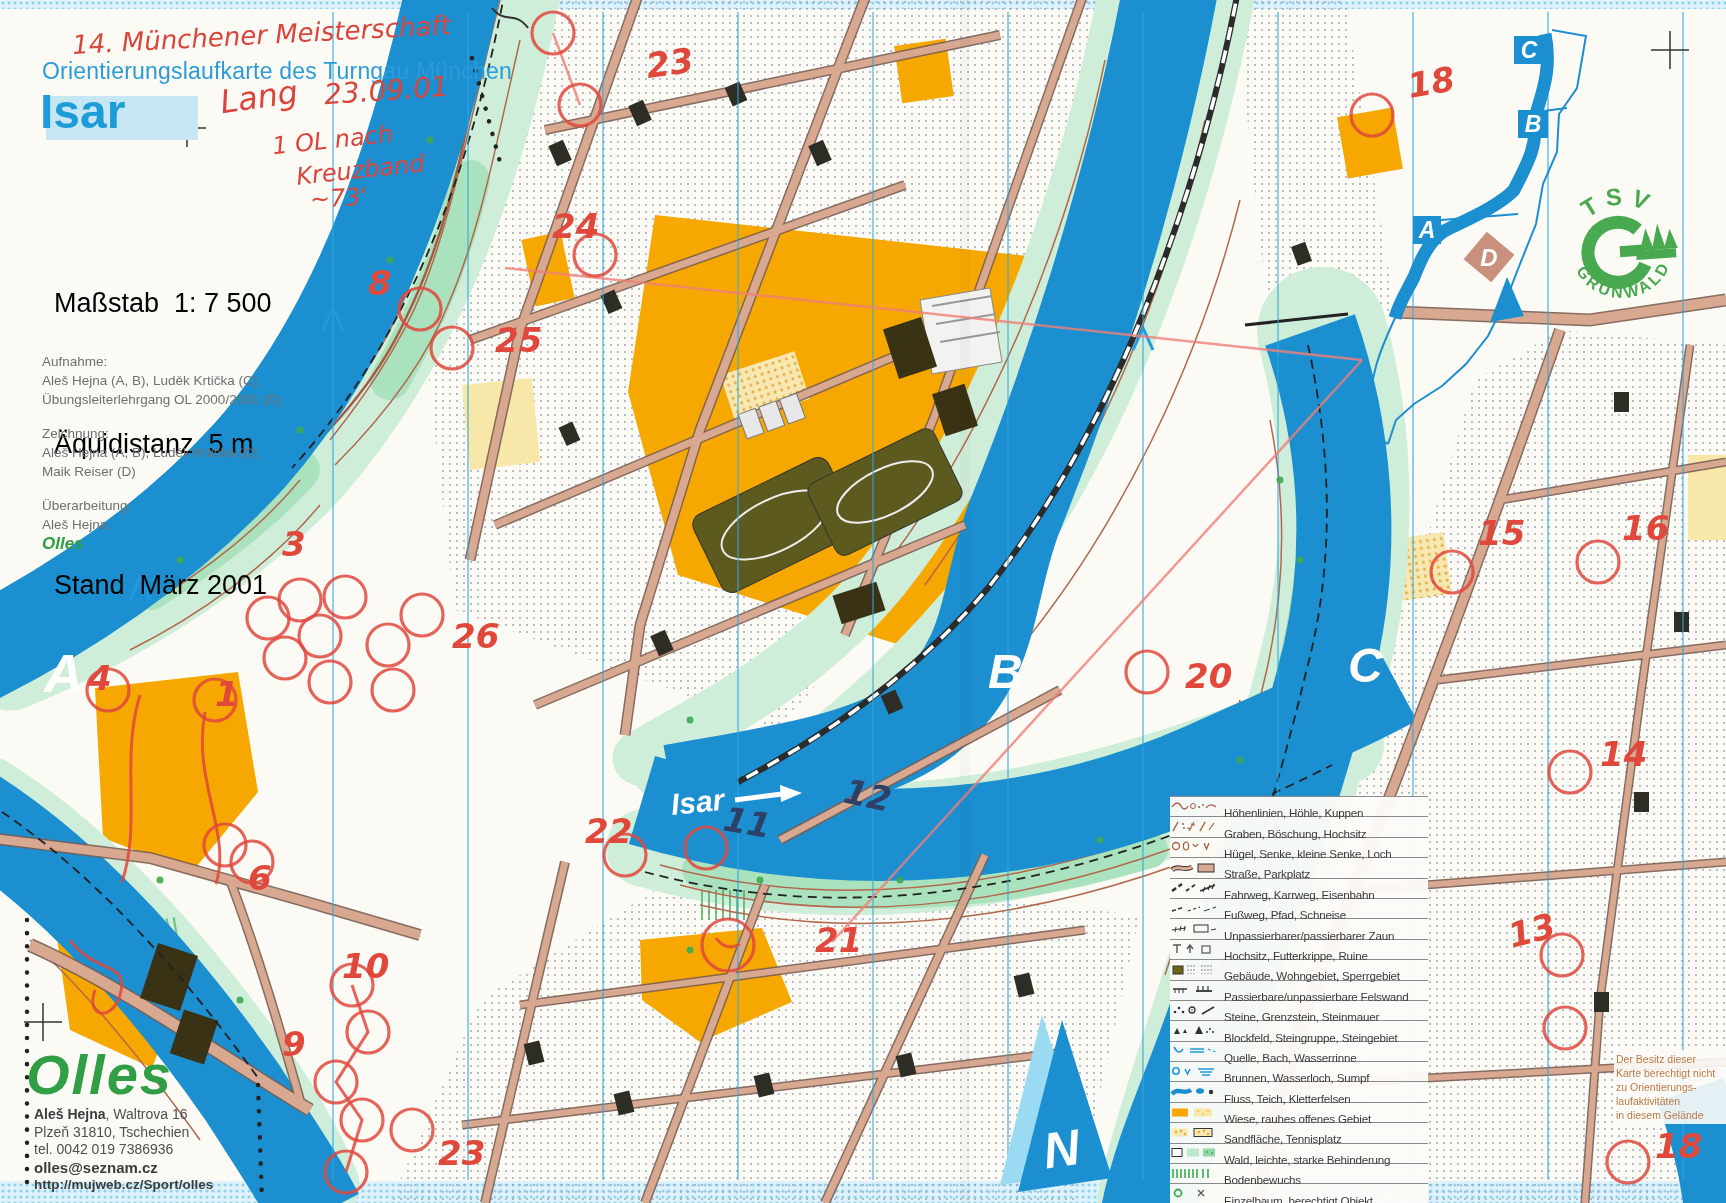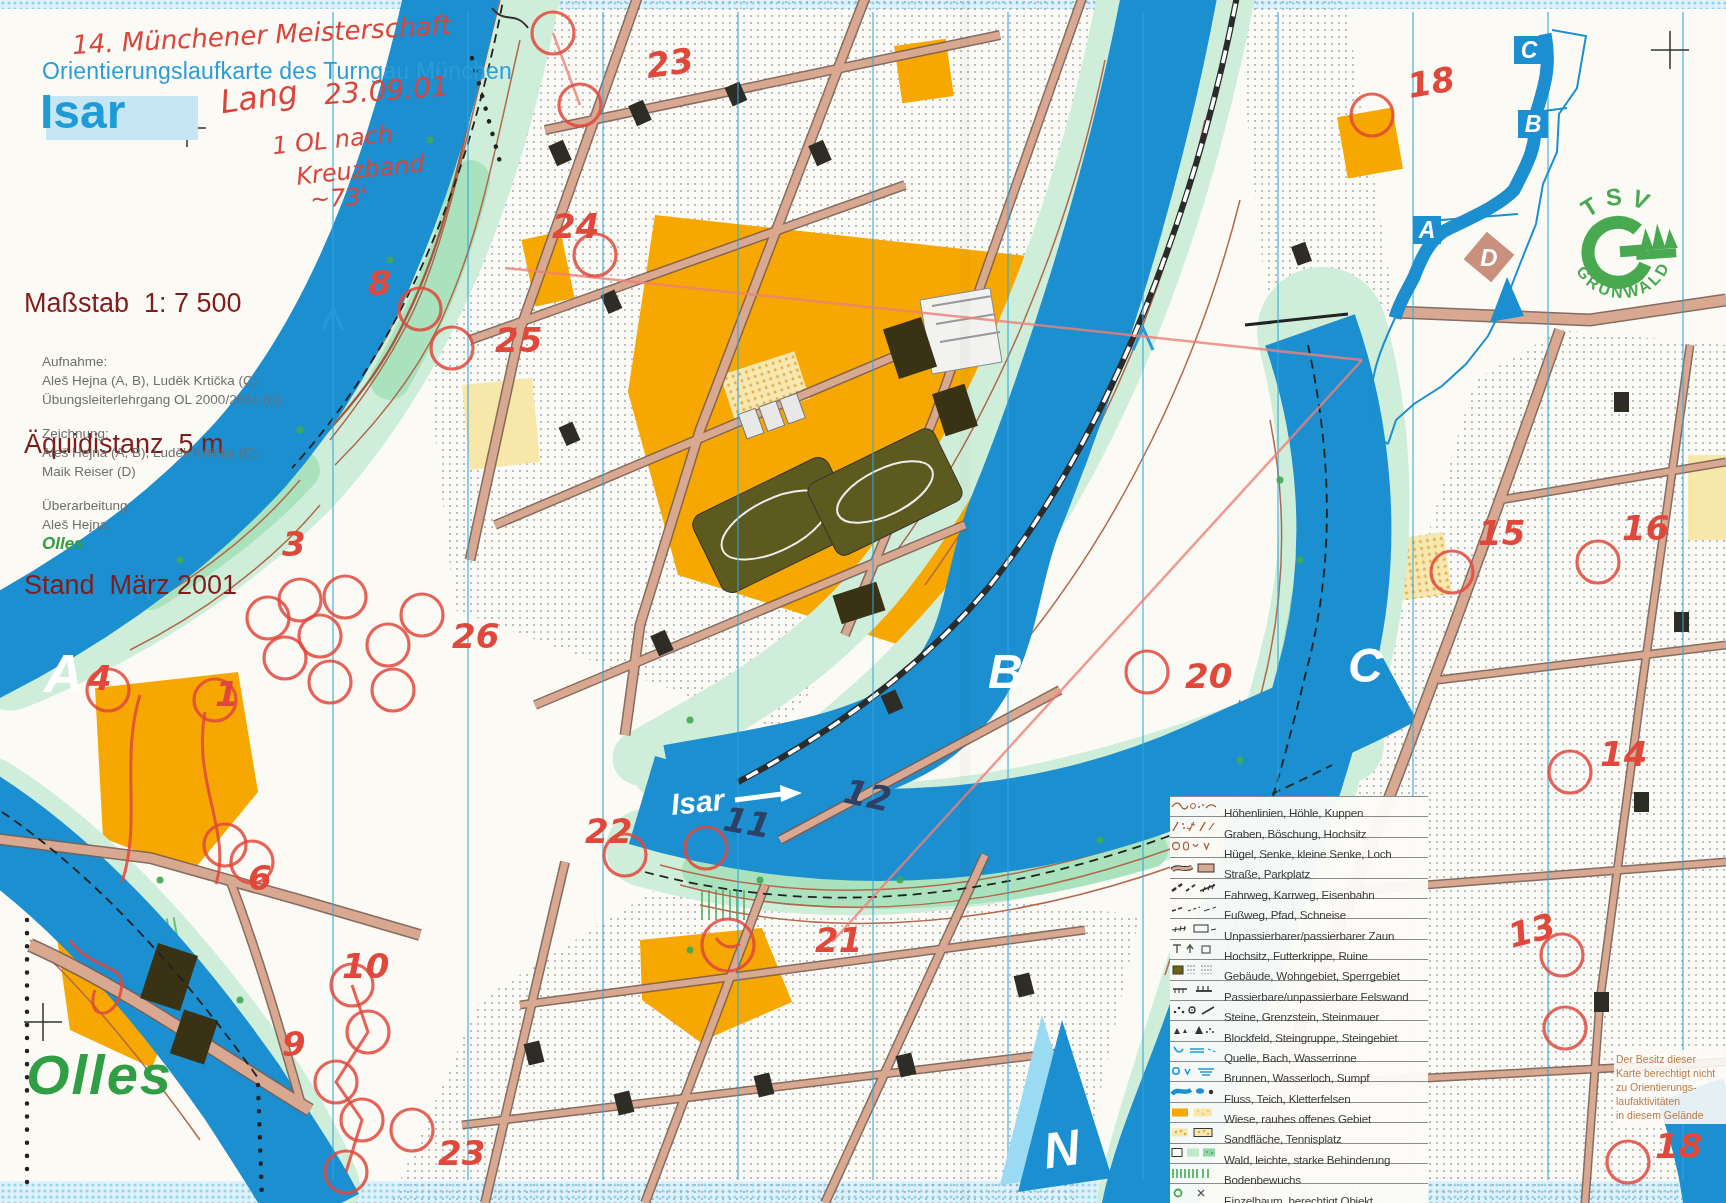--- a/index.html
+++ b/index.html
@@ -4,21 +4,21 @@
 <style>
   html,body{margin:0;padding:0;background:#e8e6e0;}
   .page{position:relative;width:1726px;height:1203px;background:#fbfaf5;overflow:hidden;
         font-family:"Liberation Sans",sans-serif;}
   .abs{position:absolute;}
   svg text{user-select:none;}
   
   .subtitle{left:42px;top:58px;font-size:23px;color:#2b9cd8;letter-spacing:.2px;}
   .title-hl{left:46px;top:96px;width:152px;height:44px;background:#c6e6f4;}
   .map-title{left:40px;top:84px;font-size:48px;font-weight:bold;color:#1e9cd8;}
-  .scaleblock{left:24px;top:186px;color:#7f1d1d;font-size:27px;line-height:47px;white-space:pre;}
+  .scaleblock{left:54px;top:186px;color:#000000;font-size:27px;line-height:47px;white-space:pre;}
   
   .hw{color:#d9453a;font-family:"DejaVu Sans",sans-serif;font-style:italic;white-space:nowrap;}
   .hw1{left:72px;top:20px;font-size:26px;transform:rotate(-3deg);}
   .hw-lang{left:220px;top:78px;font-size:32px;transform:rotate(-8deg);}
   .hw-date{left:324px;top:74px;font-size:28px;transform:rotate(-4deg);}
   .hw-n1{left:272px;top:126px;font-size:24px;transform:rotate(-6deg);}
   .hw-n2{left:296px;top:156px;font-size:24px;transform:rotate(-6deg);}
   .hw-n3{left:310px;top:184px;font-size:24px;transform:rotate(-3deg);}
   
   .credits{left:42px;top:352px;font-size:13.5px;line-height:19px;color:#6f6f6f;}
@@ -453,20 +453,27 @@
     <div>Maik Reiser (D)</div>
   </div>
   <div class="grp">
     <div>Überarbeitung:</div>
     <div>Aleš Hejna</div>
     <div class="olles-small">Olles</div>
   </div>
 </div>
 
 <div class="abs olles-logo">Olles</div>
+<div class="abs pub-addr">
+  <div><span class="b">Aleš Hejna</span><span>, Waltrova 16</span></div>
+  <div>Plzeň 31810, Tschechien</div>
+  <div>tel. 0042 019 7386936</div>
+  <div class="pub-email">olles@seznam.cz</div>
+  <div class="pub-web">http://mujweb.cz/Sport/olles</div>
+</div>
 
 <div class="abs legend">
       <div class="lrow">
         <span class="licon">
           <svg width="48" height="15">
             <path d="M2 8 C5 3 9 3 11 7 C13 11 16 11 18 7" stroke="#a5603f" fill="none" stroke-width="1.3"></path>
             <circle cx="23" cy="7" r="2.5" stroke="#a5603f" fill="none"></circle>
             <circle cx="29" cy="8" r="1" fill="#a5603f"></circle>
             <circle cx="33" cy="6" r="1" fill="#a5603f"></circle>
             <path d="M36 9 C39 5 43 5 46 8" stroke="#a5603f" fill="none" stroke-width="1.3"></path>

